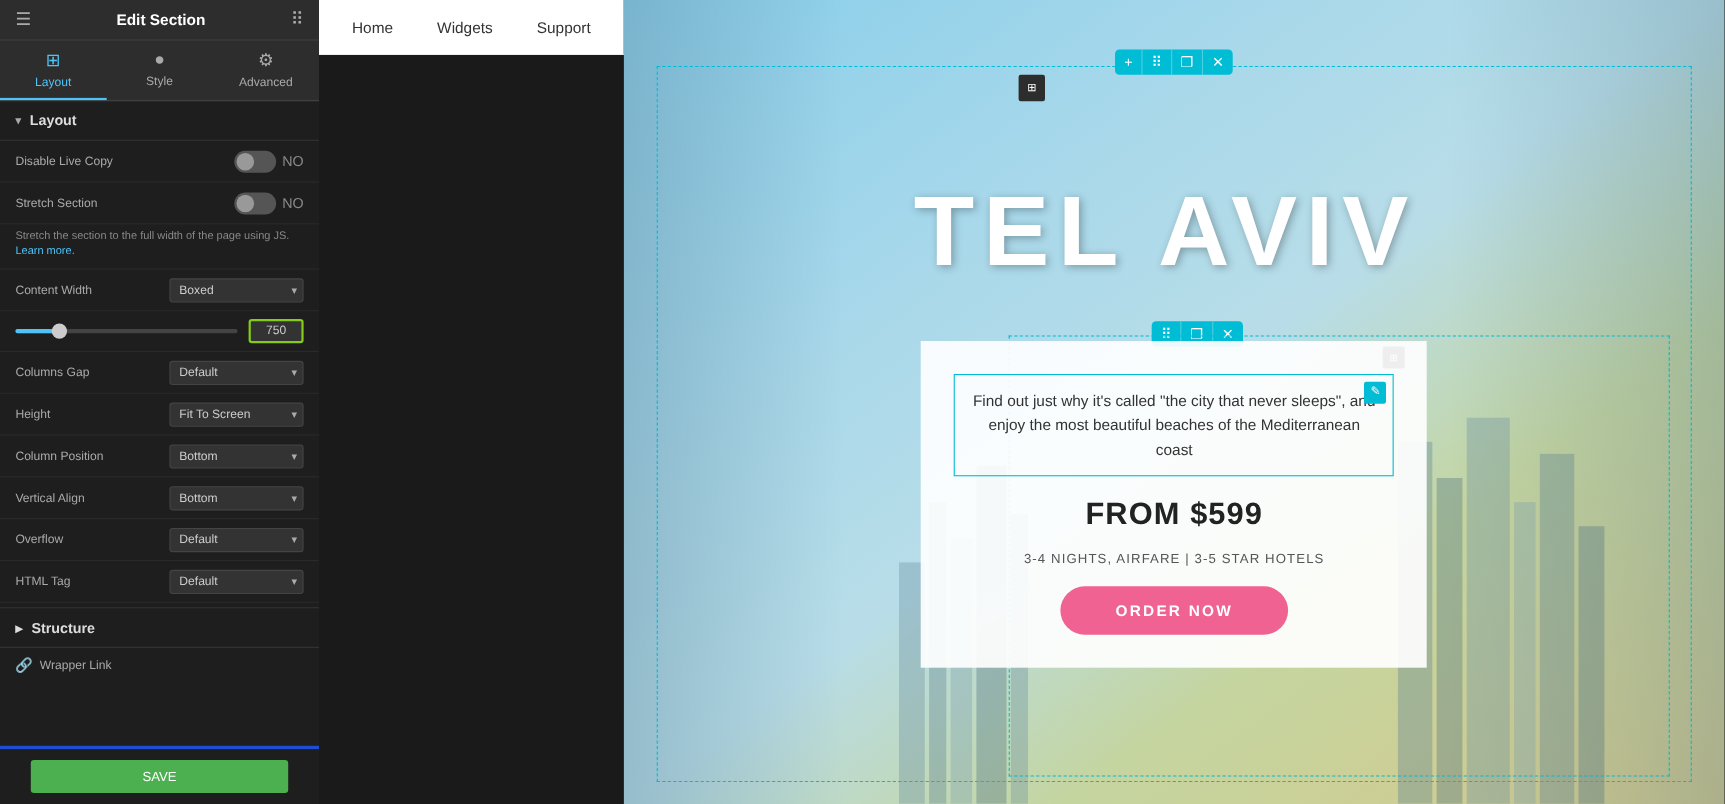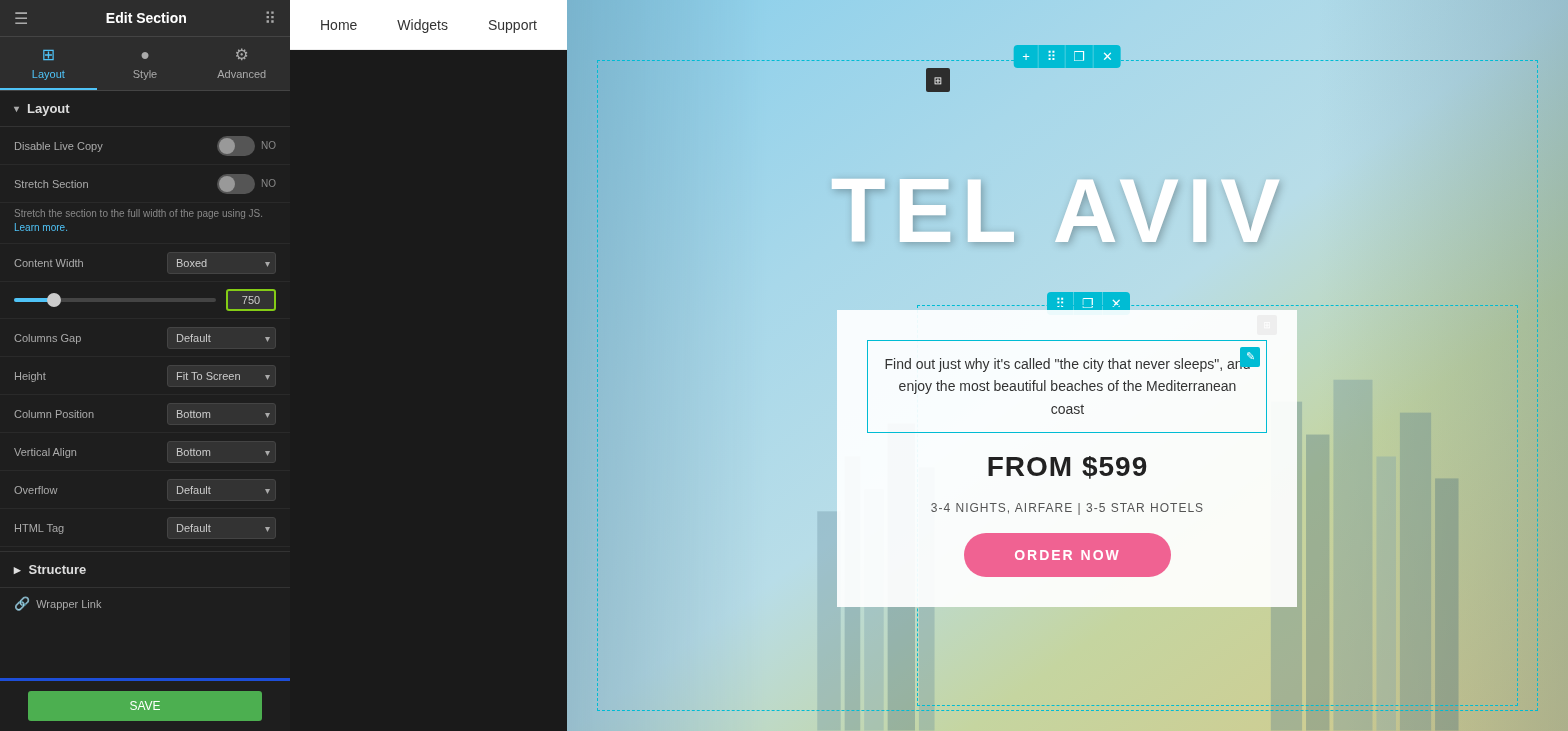--- a/index.html
+++ b/index.html
@@ -125,38 +125,38 @@
       width: 16px;
       height: 16px;
       background: #999;
       border-radius: 50%;
       position: absolute;
       top: 2px;
       left: 2px;
       transition: left 0.2s;
     }
     .toggle-no {
-      font-size: 10px;
+      font-size: 13px;
       color: #888;
     }
 
     
     .select-wrap {
       position: relative;
     }
     .field-select {
       appearance: none;
       background: #333;
       border: 1px solid #444;
       color: #ccc;
       font-size: 11px;
       padding: 4px 24px 4px 8px;
       border-radius: 3px;
       cursor: pointer;
-      width: 109px;
+      width: 122px;
     }
     .select-arrow {
       position: absolute;
       right: 6px;
       top: 50%;
       transform: translateY(-50%);
       color: #aaa;
       font-size: 10px;
       pointer-events: none;
     }

